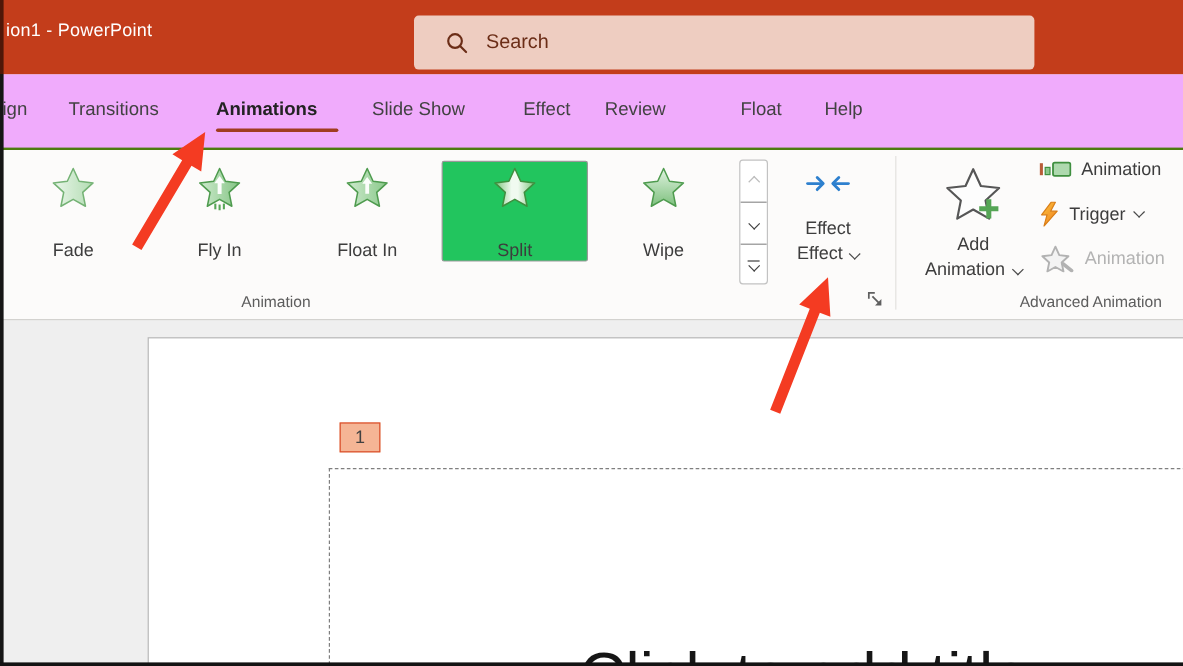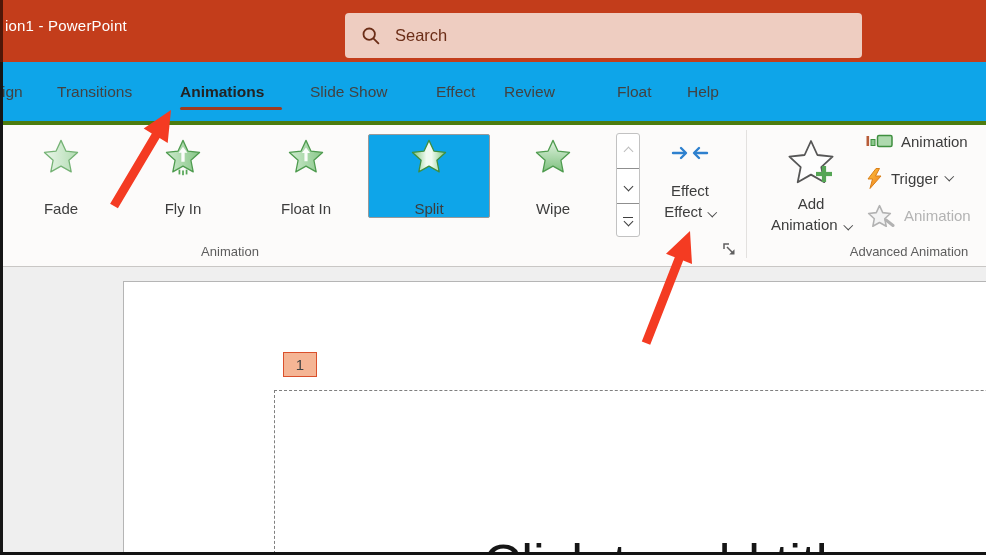--- a/index.html
+++ b/index.html
@@ -7,35 +7,35 @@
     width:986px;height:555px;position:relative;overflow:hidden;
     font-family:"Liberation Sans",sans-serif;background:#efefef;
     -webkit-font-smoothing:antialiased;
   }
   
   .titlebar{position:absolute;left:0;top:0;width:986px;height:62px;background:var(--titlebar,#c33d1b);}
   .title-text{position:absolute;left:5px;top:0;height:50px;display:flex;align-items:center;
     color:#fff;font-size:15px;letter-spacing:.2px;white-space:nowrap;}
   .search-pill{position:absolute;left:345px;top:13px;width:517px;height:45px;box-sizing:border-box;
     background:var(--search-pill,#efcfc3);border-radius:4px;display:flex;align-items:center;
-    padding-left:16px;gap:14px;color:var(--search-text,#6b2d17);font-size:16.5px;cursor:text;}
-  
-  .tabrow{position:absolute;left:0;top:62px;width:986px;height:63px;background:#0ea5e9;
-    border-bottom:4px solid #4d7c0f;box-sizing:border-box;}
+    padding-left:26px;gap:14px;color:var(--search-text,#6b2d17);font-size:16.5px;cursor:text;}
+  
+  .tabrow{position:absolute;left:0;top:62px;width:986px;height:63px;background:#f0abfc;
+    border-bottom:2px solid #4d7c0f;box-sizing:border-box;}
   .tab{position:absolute;top:0;height:60px;display:flex;align-items:center;
     font-size:15.5px;color:#424242;cursor:pointer;white-space:nowrap;}
   .tab.active{font-weight:700;color:#232323;}
   .tab-underline{position:absolute;left:180px;top:45px;width:102px;height:3px;
     background:var(--accent-underline,#a03c20);border-radius:2px;}
   
   .ribbon{position:absolute;left:0;top:125px;width:986px;height:142px;background:#fcfbfa;
     border-bottom:1px solid #c9c7c5;box-sizing:border-box;}
   .gal-item{position:absolute;top:9px;width:122px;height:84px;display:flex;flex-direction:column;
     align-items:center;cursor:pointer;border:1px solid transparent;box-sizing:border-box;border-radius:2px;}
-  .gal-item.selected{border:1px solid #999;background:#0ea5e9;}
+  .gal-item.selected{border:1px solid #999;background:#22c55e;}
   .gal-item svg.star{margin-top:3px;}
   .gal-label{margin-top:24px;font-size:15px;color:#3d3d3d;}
   .gal-scroll{position:absolute;left:616px;top:8px;width:24px;height:104px;background:#fff;
     border:1px solid #c2c2c2;border-radius:3px;box-sizing:border-box;overflow:hidden;}
   .gal-scroll .cell{height:34px;display:flex;flex-direction:column;align-items:center;justify-content:center;cursor:pointer;}
   .gal-scroll .cell + .cell{border-top:1px solid #8f8f8f;}
   .chv{display:inline-block;width:6px;height:6px;border-right:1.7px solid currentColor;
     border-bottom:1.7px solid currentColor;transform:rotate(45deg);}
   .chv.up{transform:rotate(225deg);}
   .chv-inline{display:inline-block;width:5.5px;height:5.5px;border-right:1.5px solid #4a4a4a;

